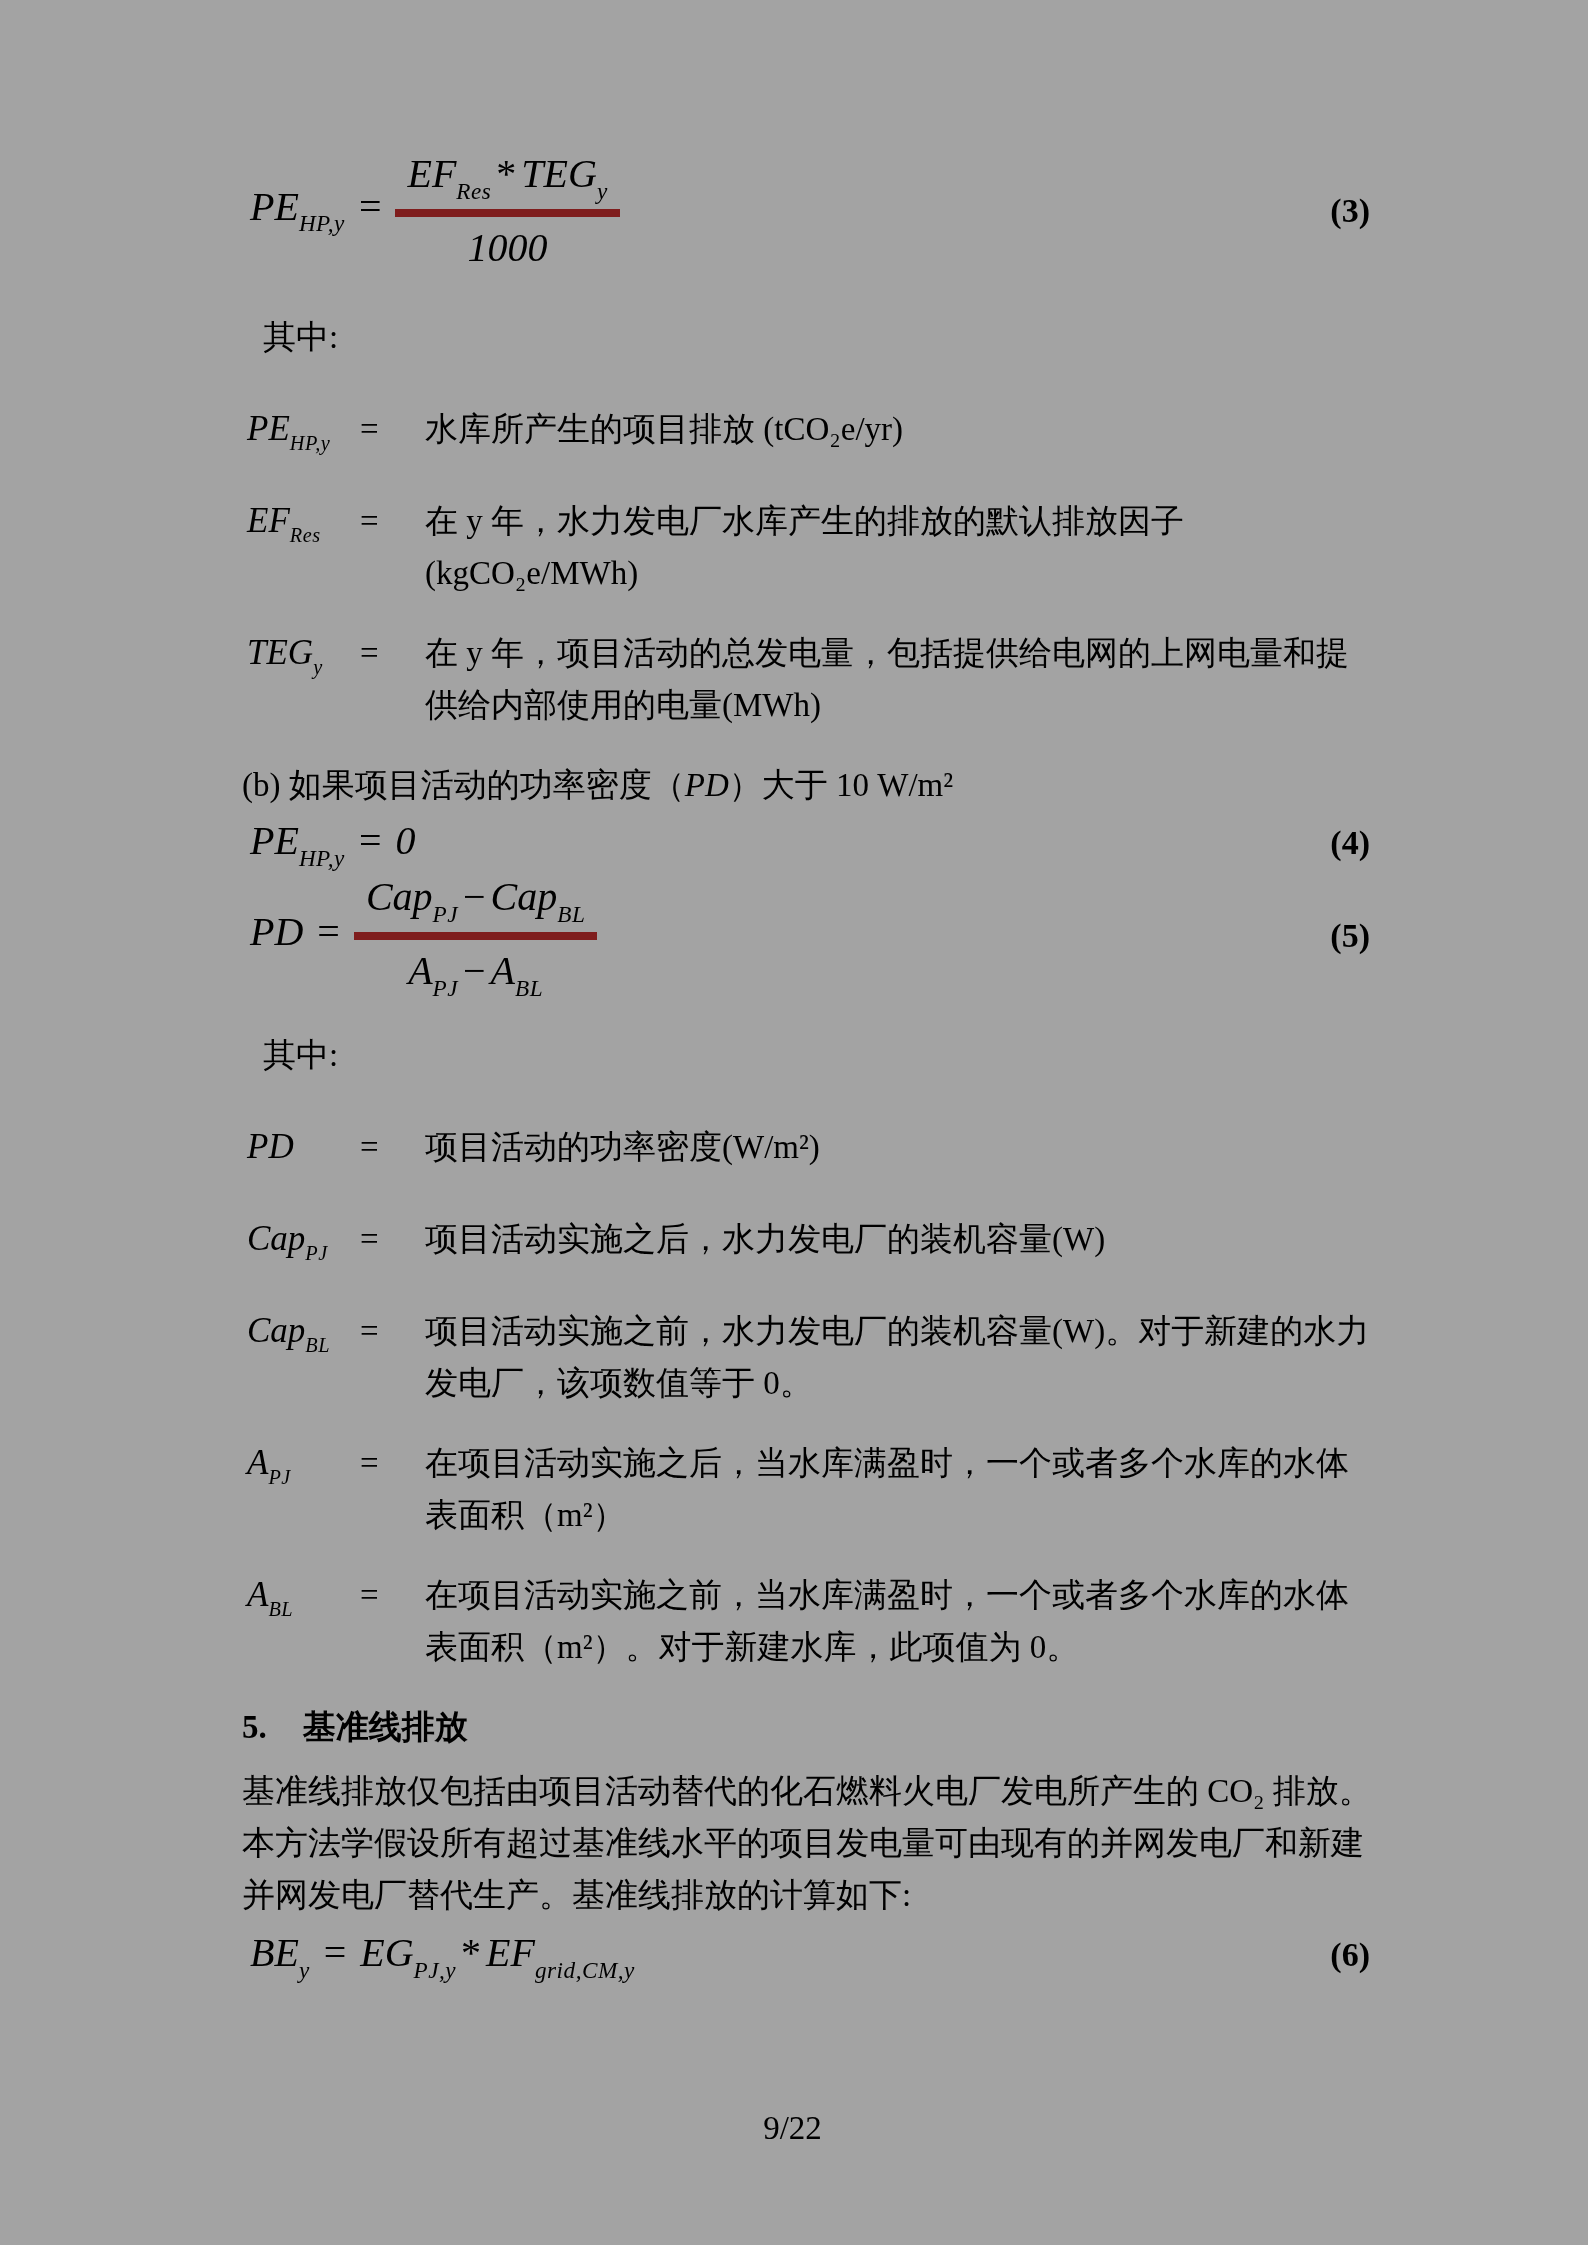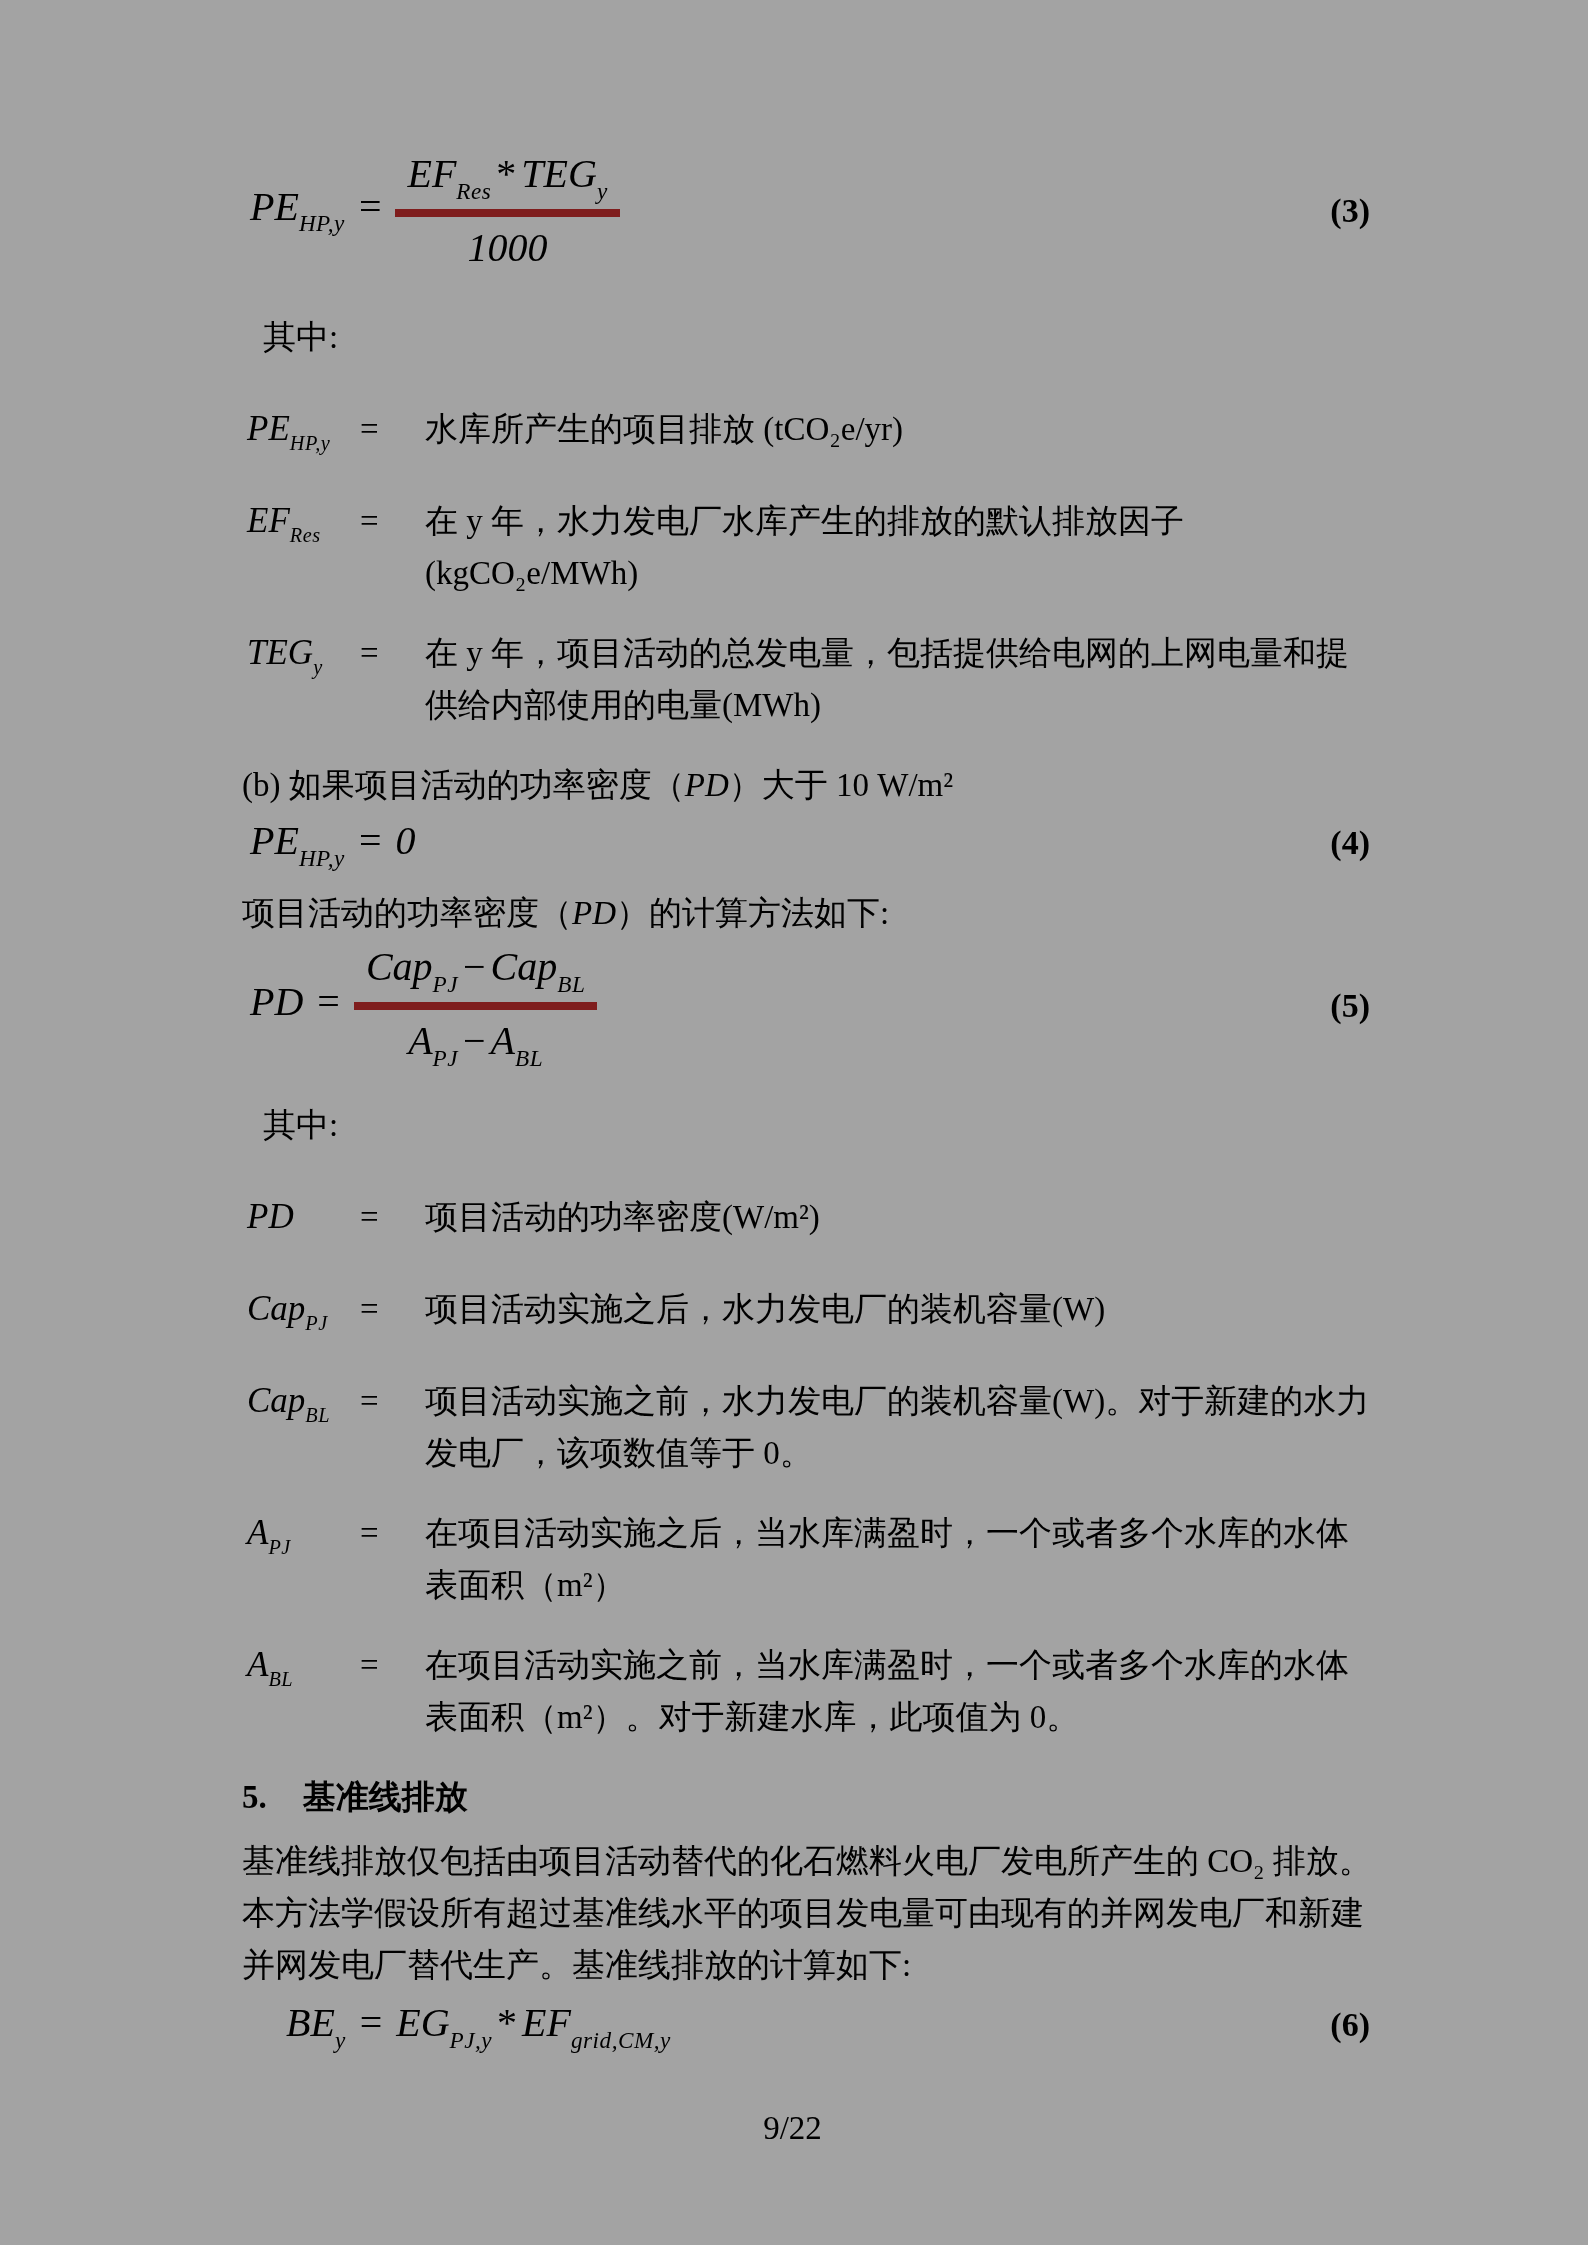--- a/index.html
+++ b/index.html
@@ -46,21 +46,21 @@
   .blk-eq4    { margin-top:6px; }
   .blk-pdline { margin-top:18px; line-height:52px; }
   .blk-eq5    { margin-top:4px; }
   .blk-where2 { margin-top:30px; }
   .blk-defs2  { margin-top:40px; }
 
   .sec5-heading { margin-top:20px; font-weight:bold; line-height:52px; }
   .sec5-num { display:inline-block; margin-right:36px; }
   .blk-para { margin-top:12px; }
   .para-line { line-height:52px; white-space:nowrap; }
-  .blk-eq6 { margin-top:8px;margin-left:36px; }
+  .blk-eq6 { margin-top:8px; }
 
   .footer {
     position:absolute; left:0; top:2110px; width:1585px;
     text-align:center; font-size:33px;
   }
 </style>
 </head>
 <body>
 
 <div class="page">
@@ -99,23 +99,20 @@
     <span class="underlined"><span>(b) 如果项目活动的功率密度（</span><span class="ivar">PD</span><span>）大于 10 W/m²</span></span>
   </div>
 
   <div class="eq-row blk-eq4">
     <div class="eq-formula">
       <span class="mvar">PE</span><sub class="msub">HP,y</sub><span class="meq">=</span><span class="mvar">0</span>
     </div>
     <div class="eq-num">(4)</div>
   </div>
 
-  <div class="blk-pdline">
-    <span>项目活动的功率密度（</span><span class="ivar">PD</span><span>）的计算方法如下:</span>
-  </div>
 
   <div class="eq-row blk-eq5">
     <div class="eq-formula">
       <span class="mvar">PD</span><span class="meq">=</span><span class="frac">
           <span class="num"><span class="mvar">Cap</span><sub class="msub">PJ</sub><span class="mop">−</span><span class="mvar">Cap</span><sub class="msub">BL</sub></span>
           <span class="den"><span class="mvar">A</span><sub class="msub">PJ</sub><span class="mop">−</span><span class="mvar">A</span><sub class="msub">BL</sub></span>
         </span>
     </div>
     <div class="eq-num">(5)</div>
   </div>

